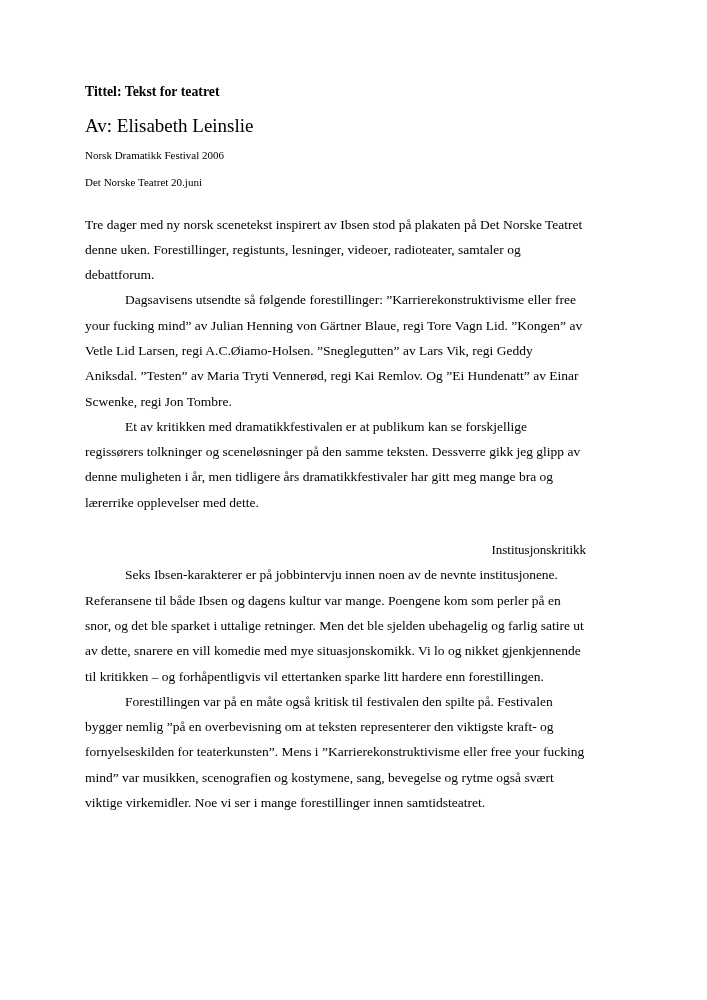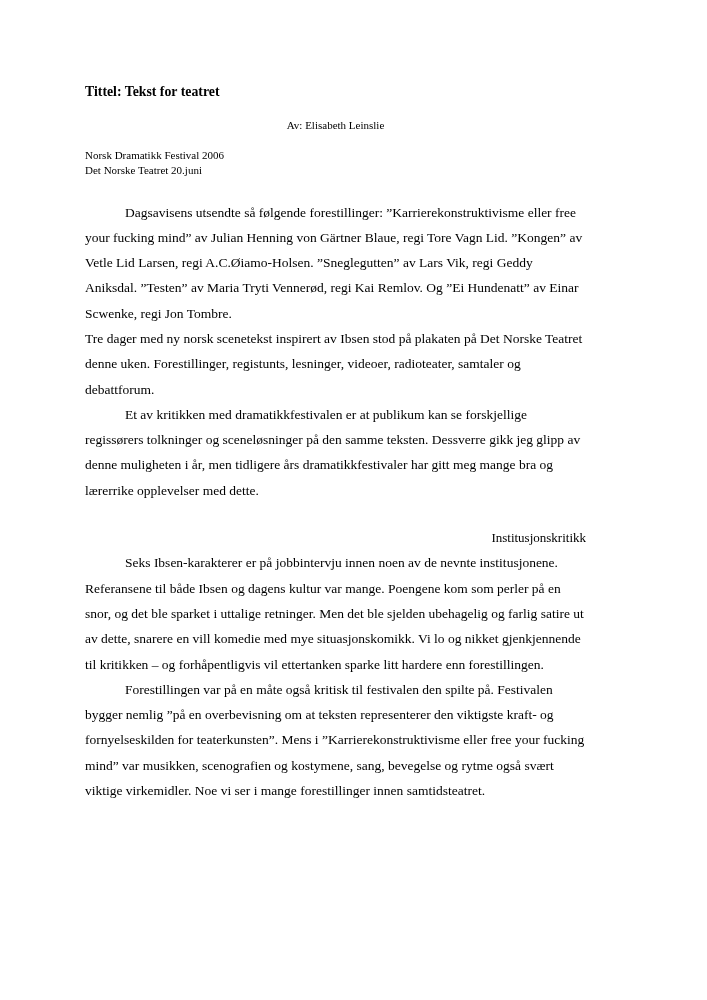--- a/index.html
+++ b/index.html
@@ -24,32 +24,31 @@
     line-height: 15px;
     margin: 0 0 19px 0;
   }
   .ingress {
     font-weight: bold;
     font-size: 13.8px;
     line-height: 17px;
     margin: 0 0 25px 0;
   }
   .byline {
-    font-size: 11px;
+    font-size: 19px;
     line-height: 15.5px;
     margin: 0 0 14px 0;
-    text-align: center;
   }
   .meta {
     font-size: 11px;
     line-height: 15.5px;
     margin: 0;
   }
   .meta-last {
-    margin: 0 0 21px 0;
+    margin: 12px 0 21px 0;
   }
   .body-p {
     font-size: 13.5px;
     line-height: 25.3px;
     margin: 0;
     text-align: left;
   }
   .indent {
     text-indent: 40px;
   }
@@ -68,23 +67,23 @@
 
   <p class="title">Tittel: Tekst for teatret</p>
 
 
   <p class="byline">Av: Elisabeth Leinslie</p>
 
   <p class="meta">Norsk Dramatikk Festival 2006</p>
 
   <p class="meta meta-last">Det Norske Teatret 20.juni</p>
 
+  <p class="body-p">Tre dager med ny norsk scenetekst inspirert av Ibsen stod på plakaten på Det Norske Teatret denne uken. Forestillinger, registunts, lesninger, videoer, radioteater, samtaler og debattforum.</p>
+
   <p class="body-p indent">Dagsavisens utsendte så følgende forestillinger: ”Karrierekonstruktivisme eller free your fucking mind” av Julian Henning von Gärtner Blaue, regi Tore Vagn Lid. ”Kongen” av Vetle Lid Larsen, regi A.C.Øiamo-Holsen. ”Sneglegutten” av Lars Vik, regi Geddy Aniksdal. ”Testen” av Maria Tryti Vennerød, regi Kai Remlov. Og ”Ei Hundenatt” av Einar Scwenke, regi Jon Tombre.</p>
-
-  <p class="body-p">Tre dager med ny norsk scenetekst inspirert av Ibsen stod på plakaten på Det Norske Teatret denne uken. Forestillinger, registunts, lesninger, videoer, radioteater, samtaler og debattforum.</p>
 
   <p class="body-p indent">Et av kritikken med dramatikkfestivalen er at publikum kan se forskjellige regissørers tolkninger og sceneløsninger på den samme teksten. Dessverre gikk jeg glipp av denne muligheten i år, men tidligere års dramatikkfestivaler har gitt meg mange bra og lærerrike opplevelser med dette.</p>
 
   <p class="section-heading">Institusjonskritikk</p>
 
 
   <p class="body-p indent">Seks Ibsen-karakterer er på jobbintervju innen noen av de nevnte institusjonene. Referansene til både Ibsen og dagens kultur var mange. Poengene kom som perler på en snor, og det ble sparket i uttalige retninger. Men det ble sjelden ubehagelig og farlig satire ut av dette, snarere en vill komedie med mye situasjonskomikk. Vi lo og nikket gjenkjennende til kritikken – og forhåpentligvis vil ettertanken sparke litt hardere enn forestillingen.</p>
 
   <p class="body-p indent">Forestillingen var på en måte også kritisk til festivalen den spilte på. Festivalen bygger nemlig ”på en overbevisning om at teksten representerer den viktigste kraft- og fornyelseskilden for teaterkunsten”. Mens i ”Karrierekonstruktivisme eller free your fucking mind” var musikken, scenografien og kostymene, sang, bevegelse og rytme også svært viktige virkemidler. Noe vi ser i mange forestillinger innen samtidsteatret.</p>
 

